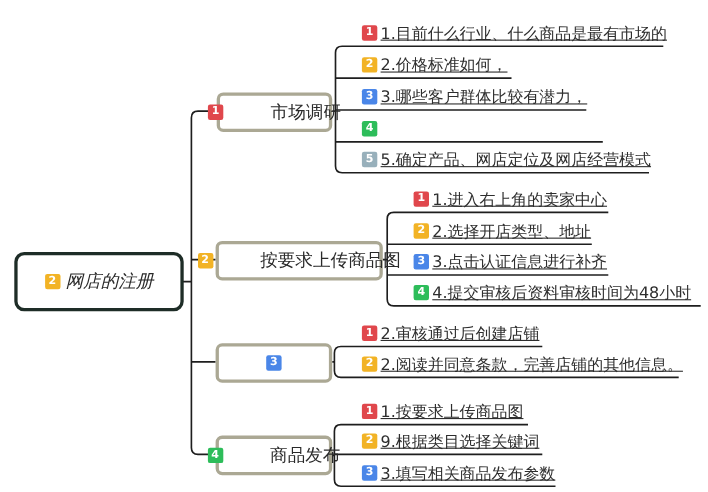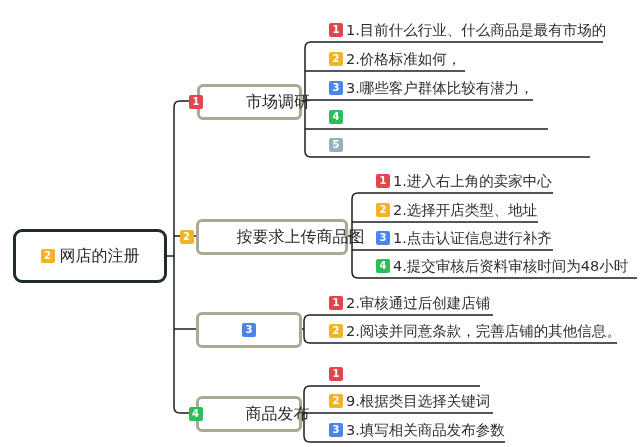--- a/index.html
+++ b/index.html
@@ -3,29 +3,29 @@
 <meta charset="utf-8">
 <style>
   html, body { margin: 0; padding: 0; background: #ffffff; }
   body { width: 644px; height: 447px; position: relative; overflow: hidden;
          font-family: "DejaVu Sans", "Liberation Sans", sans-serif; color: #333333; }
   .connectors { position: absolute; left: 0; top: 0; width: 644px; height: 447px; }
   .connectors path { fill: none; stroke: #1e1e1e; stroke-width: 1.5; }
   .root-box { position: absolute; left: 13px; top: 229px; width: 148px; height: 48px;
               border: 3px solid #1e2d27; border-radius: 9px; background: #fff;
               display: flex; align-items: center; justify-content: center; gap: 5px; }
-  .root-box .label { font-size: 16px; color: #2a2a2a; }
+  .root-box .label { font-size: 16px; color: #2a2a2a; font-style: italic; }
   .branch-box { position: absolute; height: 30px; border: 3px solid #aba894; border-radius: 6px;
                 background: #fff; display: flex; align-items: center; justify-content: center; gap: 4px; }
   .branch-box .label { font-size: 16px; color: #2a2a2a; white-space: nowrap; margin-left: 39px; }
   .badge { display: inline-flex; align-items: center; justify-content: center;
            width: 14px; height: 14px; border-radius: 2px; color: #fff; font-size: 10px;
            font-weight: bold; line-height: 14px; flex: 0 0 auto; }
   .item { position: absolute; height: 20px; display: flex; align-items: center; gap: 3px; white-space: nowrap; }
-  .item .text { font-size: 14.5px; color: #2e2e2e; }
+  .item .text { font-size: 14.5px; color: #2e2e2e; text-decoration: underline; }
 </style>
 </head>
 <body>
 
 <svg class="connectors" viewBox="0 0 644 447">
   <path d="M 164 256 L 174 256"></path>
   <path d="M 197 101 L 180 101 Q 174 101 174 107 L 174 407 Q 174 413 180 413 L 196 413"></path>
   <path d="M 174 236 L 196 236"></path>
   <path d="M 174 329 L 196 329"></path>
 
@@ -67,37 +67,38 @@
 </div>
 <div class="item" style="left:329px; top:78px;">
   <span class="badge" style="background: rgb(74, 134, 232);">3</span>
   <span class="text">3.哪些客户群体比较有潜力，</span>
 </div>
 <div class="item" style="left:329px; top:107px;">
   <span class="badge" style="background: rgb(45, 189, 90);">4</span>
 </div>
 <div class="item" style="left:329px; top:135px;">
   <span class="badge" style="background: rgb(152, 176, 187);">5</span>
+  <span class="text">5.确定产品、网店定位及网店经营模式</span>
 </div>
 
 <div class="branch-box" style="left:196px; top:219px; width:146px;">
   <span class="badge" style="background: rgb(242, 179, 37);">2</span>
   <span class="label">按要求上传商品图</span>
 </div>
 <div class="item" style="left:376px; top:171px;">
   <span class="badge" style="background: rgb(224, 71, 76);">1</span>
   <span class="text">1.进入右上角的卖家中心</span>
 </div>
 <div class="item" style="left:376px; top:200px;">
   <span class="badge" style="background: rgb(242, 179, 37);">2</span>
   <span class="text">2.选择开店类型、地址</span>
 </div>
 <div class="item" style="left:376px; top:228px;">
   <span class="badge" style="background: rgb(74, 134, 232);">3</span>
-  <span class="text">1.点击认证信息进行补齐</span>
+  <span class="text">3.点击认证信息进行补齐</span>
 </div>
 <div class="item" style="left:376px; top:256px;">
   <span class="badge" style="background: rgb(45, 189, 90);">4</span>
   <span class="text">4.提交审核后资料审核时间为48小时</span>
 </div>
 
 <div class="branch-box" style="left:196px; top:312px; width:100px;">
   <span class="badge" style="background: rgb(74, 134, 232);">3</span>
 </div>
 <div class="item" style="left:329px; top:293px;">
@@ -108,20 +109,21 @@
   <span class="badge" style="background: rgb(242, 179, 37);">2</span>
   <span class="text">2.阅读并同意条款，完善店铺的其他信息。</span>
 </div>
 
 <div class="branch-box" style="left:196px; top:396px; width:100px;">
   <span class="badge" style="background: rgb(45, 189, 90);">4</span>
   <span class="label">商品发布</span>
 </div>
 <div class="item" style="left:329px; top:364px;">
   <span class="badge" style="background: rgb(224, 71, 76);">1</span>
+  <span class="text">1.按要求上传商品图</span>
 </div>
 <div class="item" style="left:329px; top:391px;">
   <span class="badge" style="background: rgb(242, 179, 37);">2</span>
   <span class="text">9.根据类目选择关键词</span>
 </div>
 <div class="item" style="left:329px; top:420px;">
   <span class="badge" style="background: rgb(74, 134, 232);">3</span>
   <span class="text">3.填写相关商品发布参数</span>
 </div>
 

